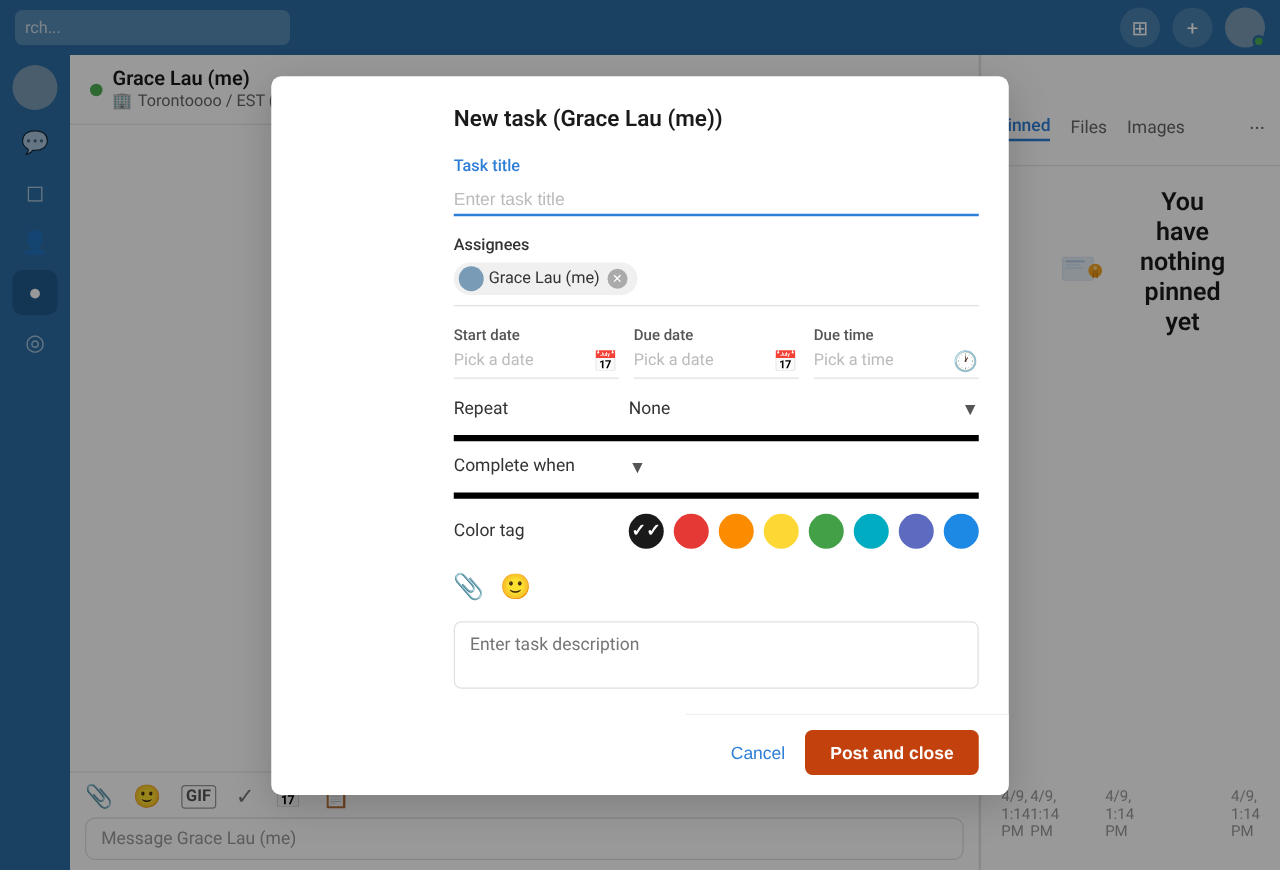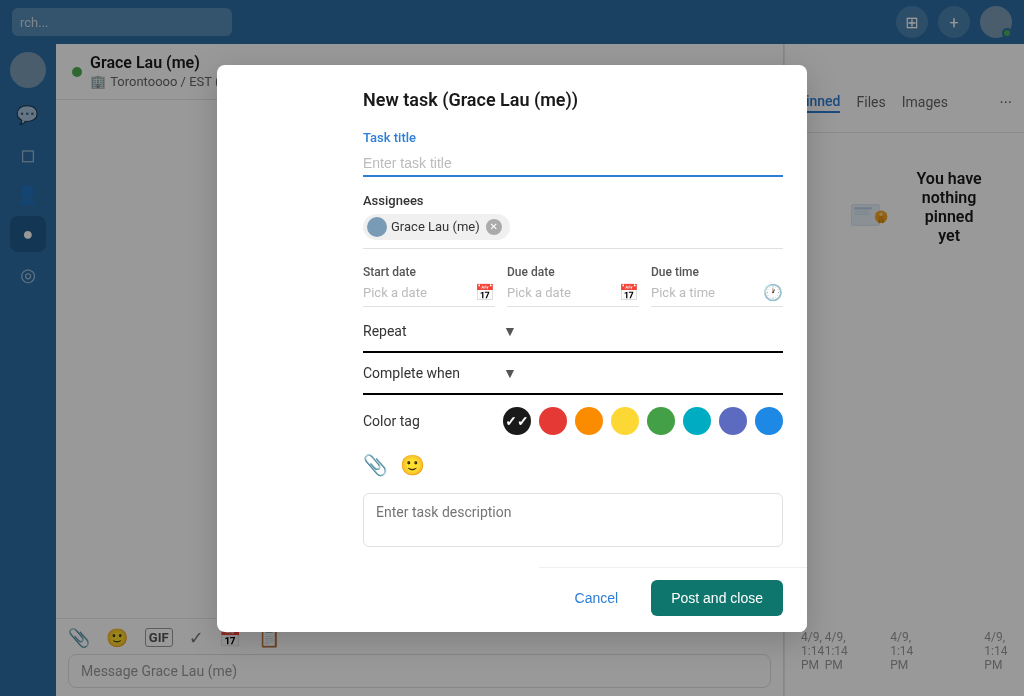--- a/index.html
+++ b/index.html
@@ -42,21 +42,21 @@
     .chat-input-bar { border: 1px solid #e0e0e0; border-radius: 8px; padding: 8px 12px; font-size: 14px; color: #999; }
 
     
     .right-panel { width: 240px; background: white; border-left: 1px solid #e8e8e8; display: flex; flex-direction: column; }
     .right-panel-tabs { display: flex; align-items: center; border-bottom: 1px solid #e8e8e8; padding: 0 12px; height: 60px; gap: 16px; margin-top: 29px; }
     .right-tab { font-size: 14px; color: #666; cursor: pointer; padding-bottom: 2px; }
     .right-tab.active { color: #2d7ed6; border-bottom: 2px solid #2d7ed6; font-weight: 500; }
     .right-tab-more { margin-left: auto; color: #666; cursor: pointer; }
     .right-panel-body { flex: 1; padding: 16px; display: flex; align-items: flex-start; }
     .pinned-illustration { width: 120px; height: 100px; margin: 16px auto; }
-    .pinned-title { font-size: 16px; font-weight: 600; color: #1a1a1a; text-align: center; margin-bottom: 8px; margin-top: 20px; }
+    .pinned-title { font-size: 20px; font-weight: 600; color: #1a1a1a; text-align: center; margin-bottom: 8px; }
     .pinned-sub { font-size: 13px; color: #666; text-align: center; line-height: 1.4; }
     .timestamp { font-size: 12px; color: #999; align-self: flex-end; margin-bottom: 8px; }
 
     
     .overlay { position: absolute; top: 0; left: 0; width: 100%; height: 100%; background: rgba(0,0,0,0.4); display: flex; align-items: center; justify-content: center; z-index: 100; }
 
     
     .modal { background: white; border-radius: 8px; width: 590px; max-height: 580px; box-shadow: 0 8px 32px rgba(0,0,0,0.18); overflow: hidden; display: flex; flex-direction: column; align-items: flex-end; }
     .modal-body { padding: 24px 24px 16px; flex: 1; overflow-y: auto; }
     .modal-title { font-size: 18px; font-weight: 600; color: #1a1a1a; margin-bottom: 20px; }
@@ -72,40 +72,40 @@
     .assignee-chip-avatar { width: 20px; height: 20px; border-radius: 50%; background: #7a9bb5; }
     .assignee-chip-close { width: 16px; height: 16px; border-radius: 50%; background: #aaa; color: white; font-size: 10px; display: flex; align-items: center; justify-content: center; cursor: pointer; margin-left: 2px; }
 
     .date-row { display: grid; grid-template-columns: 1fr 1fr 1fr; gap: 12px; margin-bottom: 16px; }
     .date-field { display: flex; flex-direction: column; }
     .date-label { font-size: 12px; color: #555; margin-bottom: 4px; font-weight: 500; }
     .date-input-wrap { display: flex; align-items: center; border-bottom: 1px solid #e0e0e0; padding-bottom: 4px; }
     .date-placeholder { font-size: 13px; color: #bbb; flex: 1; }
     .date-icon { color: #888; font-size: 16px; cursor: pointer; }
 
-    .select-row { display: flex; align-items: center; margin-bottom: 12px; padding-bottom: 12px; border-bottom: 2px solid #000000; }
+    .select-row { display: flex; align-items: center; margin-bottom: 12px; padding-bottom: 12px; border-bottom: 5px solid #000000; }
     .select-label { font-size: 14px; color: #333; width: 140px; font-weight: 400; }
     .select-value { font-size: 14px; color: #333; flex: 1; }
     .select-arrow { color: #555; font-size: 14px; cursor: pointer; }
 
     .color-row { display: flex; align-items: center; margin-bottom: 12px; }
     .color-label { font-size: 14px; color: #333; width: 140px; }
     .color-dots { display: flex; gap: 8px; margin-left: auto; }
     .color-dot { width: 28px; height: 28px; border-radius: 50%; cursor: pointer; display: flex; align-items: center; justify-content: center; }
     .color-dot.selected::after { content: '✓'; color: white; font-size: 14px; font-weight: bold; }
 
     .toolbar-row { display: flex; gap: 12px; margin-bottom: 10px; padding: 6px 0; }
     .toolbar-icon { color: #666; font-size: 20px; cursor: pointer; }
 
     .description-area { width: 100%; border: 1px solid #e0e0e0; border-radius: 6px; padding: 10px 12px; font-size: 14px; color: #bbb; outline: none; resize: none; min-height: 52px; font-family: inherit; }
 
-    .modal-footer { padding: 12px 24px 16px; display: flex; justify-content: flex-end; align-items: center; gap: 21px; background: white; border-top: 1px solid #f0f0f0; }
+    .modal-footer { padding: 12px 24px 16px; display: flex; justify-content: flex-end; align-items: center; gap: 4px; background: white; border-top: 1px solid #f0f0f0; }
     .btn-cancel { background: none; border: none; color: #2d7ed6; font-size: 14px; font-weight: 500; cursor: pointer; padding: 8px 12px; }
     .btn-secondary { background: white; border: 1px solid #ccc; color: #444; font-size: 14px; padding: 10px 18px; border-radius: 6px; cursor: pointer; font-weight: 400; }
-    .btn-primary { background: #0f766e; border: none; color: white; font-size: 14px; padding: 10px 20px; border-radius: 6px; cursor: pointer; font-weight: 400; }
+    .btn-primary { background: #c2410c; border: none; color: white; font-size: 14px; padding: 10px 20px; border-radius: 6px; cursor: pointer; font-weight: 700; }
   </style>
 </head>
 <body>
 
 <div class="app-shell">
 
   <div class="top-bar">
     <div class="top-bar-search">
       <span class="top-bar-search-text">rch...</span>
     </div>
@@ -233,20 +233,21 @@
           <div class="date-input-wrap">
             <span class="date-placeholder">Pick a time</span>
             <span class="date-icon">🕐</span>
           </div>
         </div>
       </div>
 
       
       <div class="select-row">
         <span class="select-label">Repeat</span>
+        <span class="select-value">None</span>
         <span class="select-arrow">▼</span>
       </div>
 
       
       <div class="select-row">
         <span class="select-label">Complete when</span>
         <span class="select-arrow">▼</span>
       </div>
 
       

